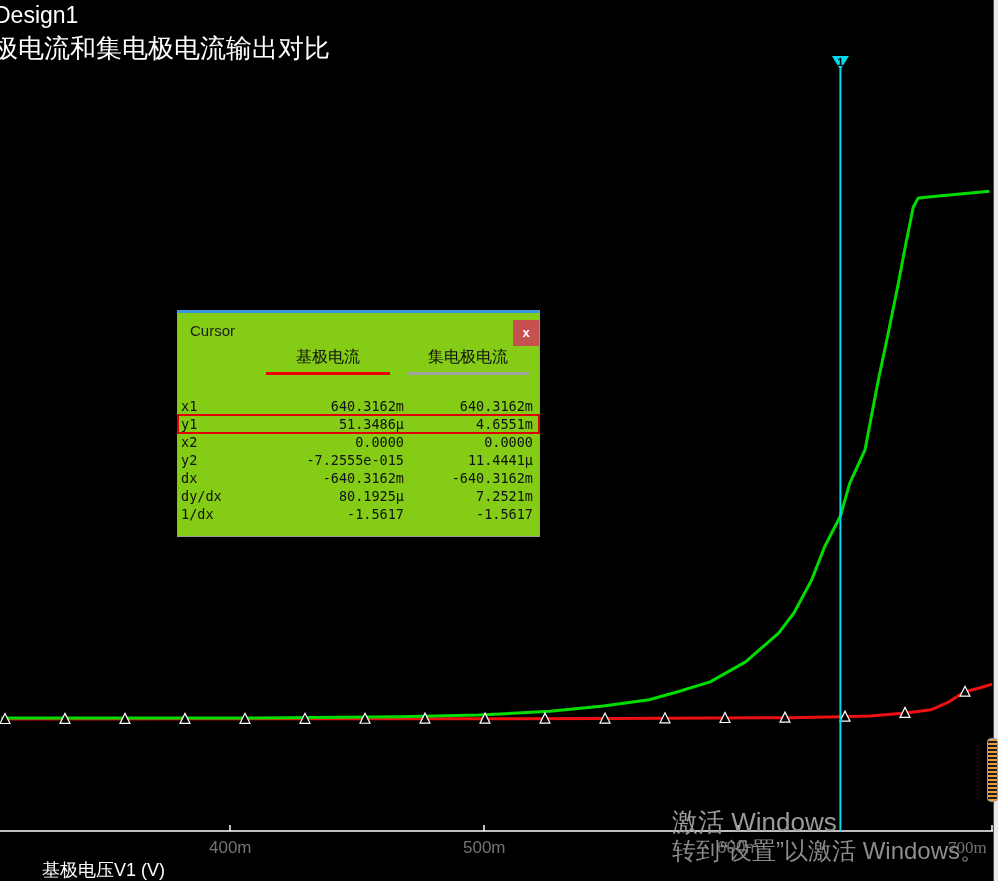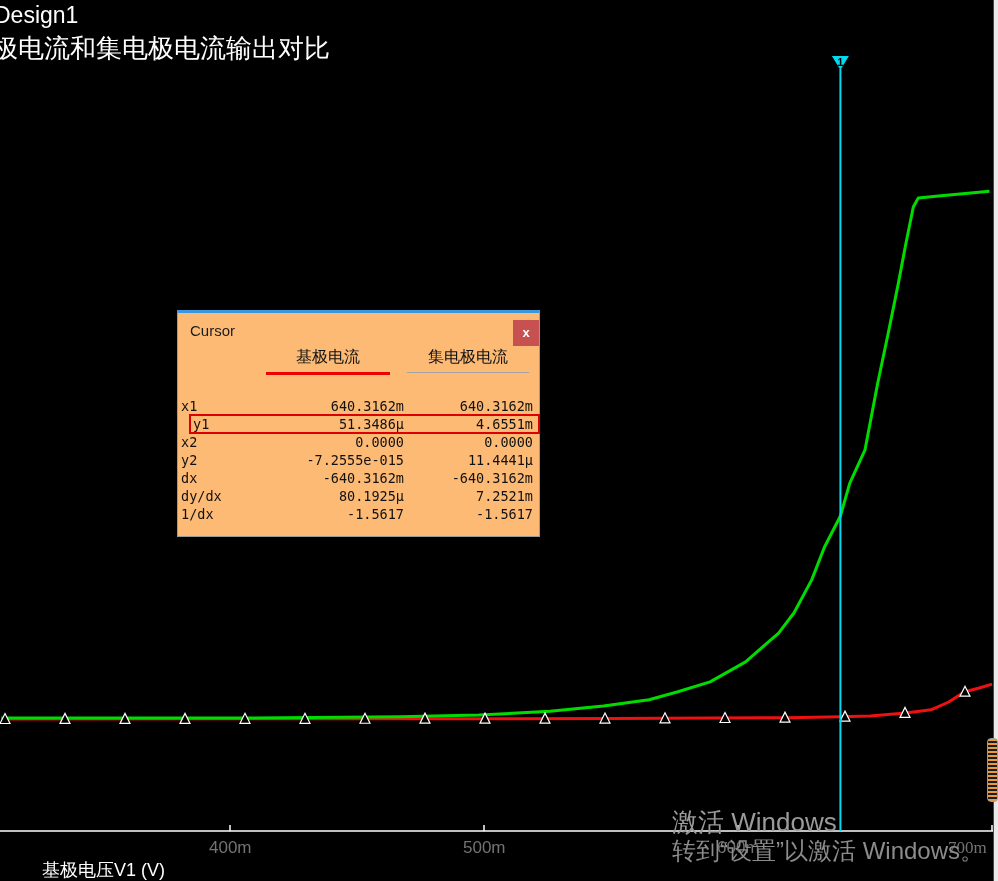--- a/index.html
+++ b/index.html
@@ -22,33 +22,33 @@
   .watermark .wm2{font-size:24px;line-height:26px;color:#8c8c8c;}
 
   
   .scroll-track{position:absolute;left:993px;top:0;width:5px;height:881px;background:#e9e9e9;
                 border-left:1px solid #4a4a4a;z-index:5;}
   .scroll-thumb{position:absolute;left:987px;top:738px;width:9px;height:62px;border-radius:4px;
                 border:1px solid #9a9a9a;z-index:6;
                 background:repeating-linear-gradient(to bottom,#e89a3c 0px,#e89a3c 2px,#1d1d1d 2px,#1d1d1d 4px);}
 
   
-  .cursor-window{position:absolute;left:177px;top:310px;width:363px;height:227px;background:#fdba74;
+  .cursor-window{position:absolute;left:177px;top:310px;width:363px;height:227px;background:#84cc16;
                  border:1px solid #9a9a9a;border-top:3px solid #3a96dd;box-sizing:border-box;z-index:10;}
   .cursor-window-title{position:absolute;left:12px;top:9px;font-size:15px;color:#1b1b1b;}
   .cursor-close-btn{position:absolute;left:335px;top:7px;width:26px;height:26px;background:#c75050;
                     color:#fff;font-size:13px;font-weight:bold;text-align:center;line-height:26px;
                     border:none;padding:0;cursor:pointer;font-family:"Liberation Sans",sans-serif;}
   .col-header{position:absolute;top:34px;font-size:16px;color:#111;text-align:center;padding-bottom:4px;}
   .col-header.c1{left:88px;width:124px;border-bottom:3px solid #ee0000;}
-  .col-header.c2{left:229px;width:122px;border-bottom:1px solid #a3a3a3;}
+  .col-header.c2{left:229px;width:122px;border-bottom:3px solid #a3a3a3;}
   .cursor-rows{position:absolute;left:0;top:84px;width:100%;}
   .cursor-row{position:relative;height:18px;font-family:"DejaVu Sans Mono","Liberation Mono",monospace;
               font-size:13.5px;color:#111;}
-  .cursor-row.hl{outline:2px solid #dd0000;outline-offset:-1px;margin-left:12px;}
+  .cursor-row.hl{outline:2px solid #dd0000;outline-offset:-1px;}
   .cursor-row .lab{position:absolute;left:3px;top:1px;}
   .cursor-row .v1{position:absolute;right:135px;top:1px;}
   .cursor-row .v2{position:absolute;right:6px;top:1px;}
 </style>
 </head>
 <body>
 
 <div id="stage">
 
   <svg id="plot-svg" width="998" height="881">

